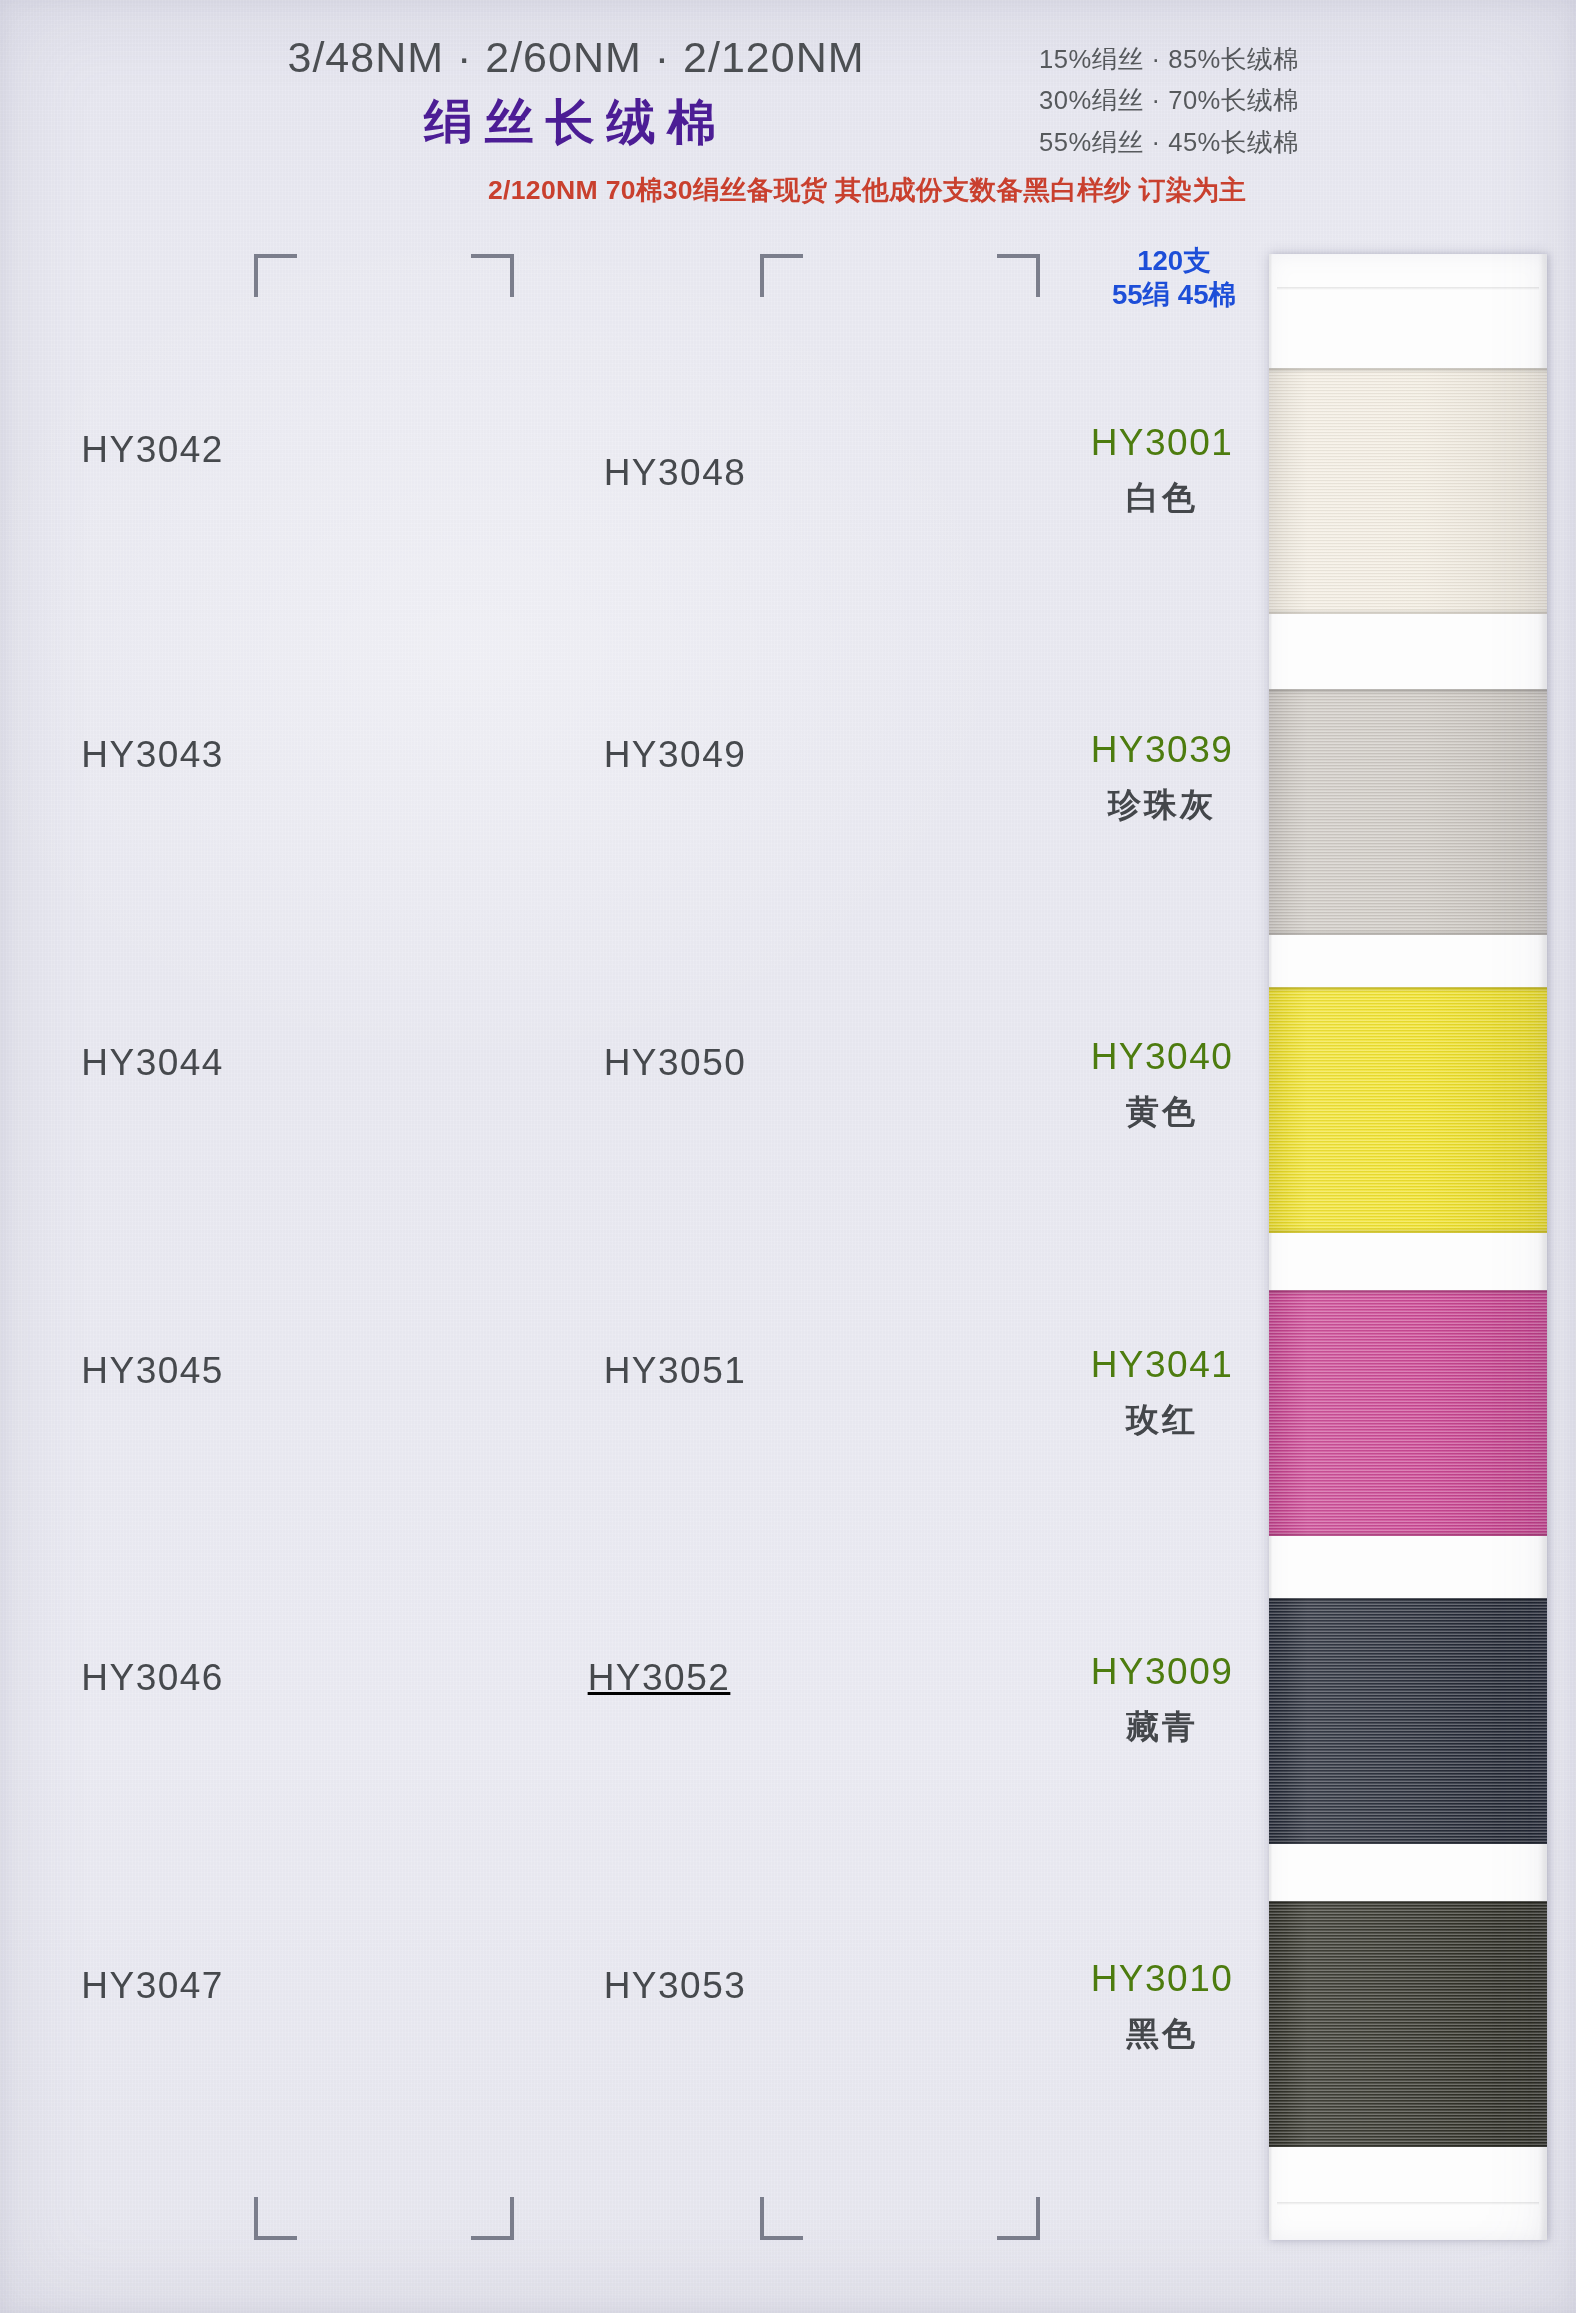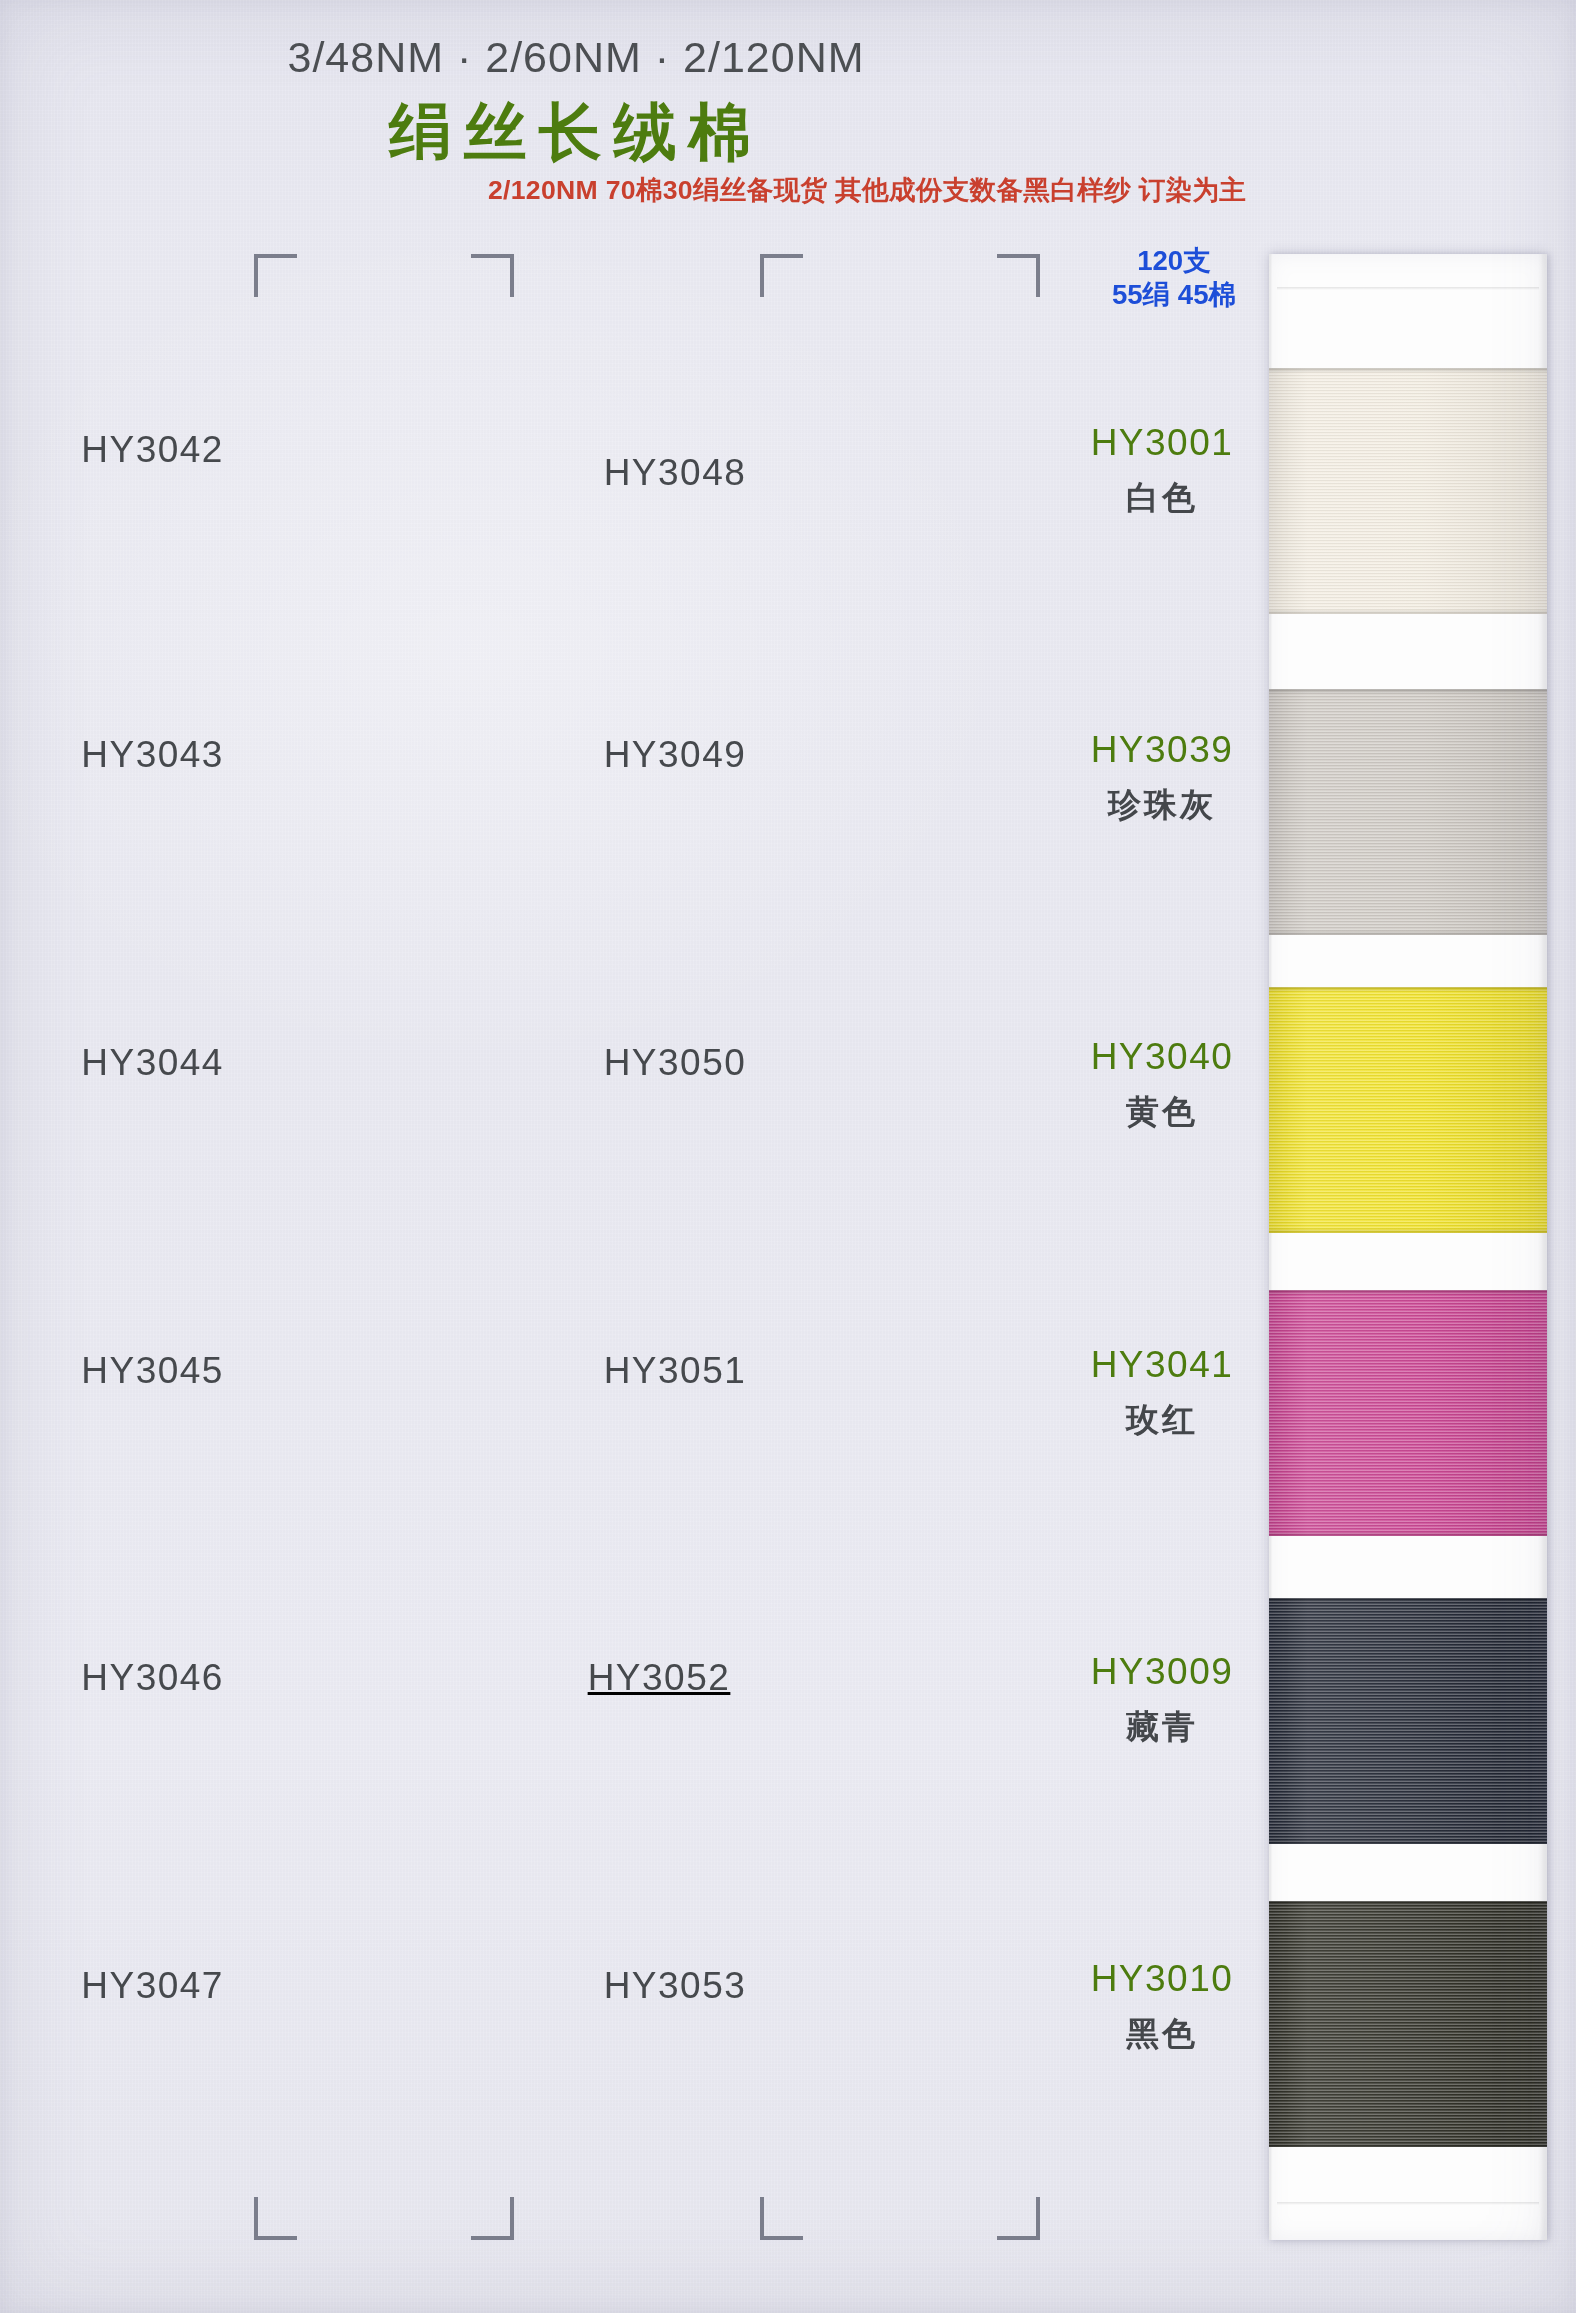--- a/index.html
+++ b/index.html
@@ -35,21 +35,21 @@
 
   
   .hdr{position:absolute;left:0;top:0;width:1576px;height:236px;}
   .hdr-left{position:absolute;left:251px;top:33px;width:650px;text-align:center;}
   .nm-line{
     font-size:43px;letter-spacing:1px;color:#4c4f52;font-weight:400;
     white-space:nowrap;
   }
   .title-cn{
     margin-top:7.9px;
-    font-size:63px;font-weight:700;color:#4d7c0f;
+    font-size:49px;font-weight:700;color:#4c1d95;
     letter-spacing:11.8px;
     font-family:"DejaVu Serif","Liberation Serif",serif;
     white-space:nowrap;
   }
   .hdr-right{position:absolute;left:1039px;top:39px;width:325px;}
   .comp-line{
     font-size:25.6px;color:#56595c;line-height:1.62;white-space:nowrap;letter-spacing:0.5px;
   }
   .red-spec{
     position:absolute;left:488px;top:172px;
@@ -139,20 +139,25 @@
 
 <div class="paper"></div>
 <div class="paper-grain"></div>
 <div class="sheen"></div>
 
 <div class="hdr">
   <div class="hdr-left">
     <div class="nm-line">3/48NM · 2/60NM · 2/120NM</div>
     <div class="title-cn">绢丝长绒棉</div>
   </div>
+  <div class="hdr-right">
+    <div class="comp-line">15%绢丝 · 85%长绒棉</div>
+    <div class="comp-line">30%绢丝 · 70%长绒棉</div>
+    <div class="comp-line">55%绢丝 · 45%长绒棉</div>
+  </div>
   <div class="red-spec">2/120NM  70棉30绢丝备现货   其他成份支数备黑白样纱  订染为主</div>
 </div>
 
 <div class="crop tl" style="left:254px;top:254px;">
     <i class="h"></i>
     <i class="v"></i>
   </div>
 <div class="crop tr" style="left:471px;top:254px;">
     <i class="h"></i>
     <i class="v"></i>

